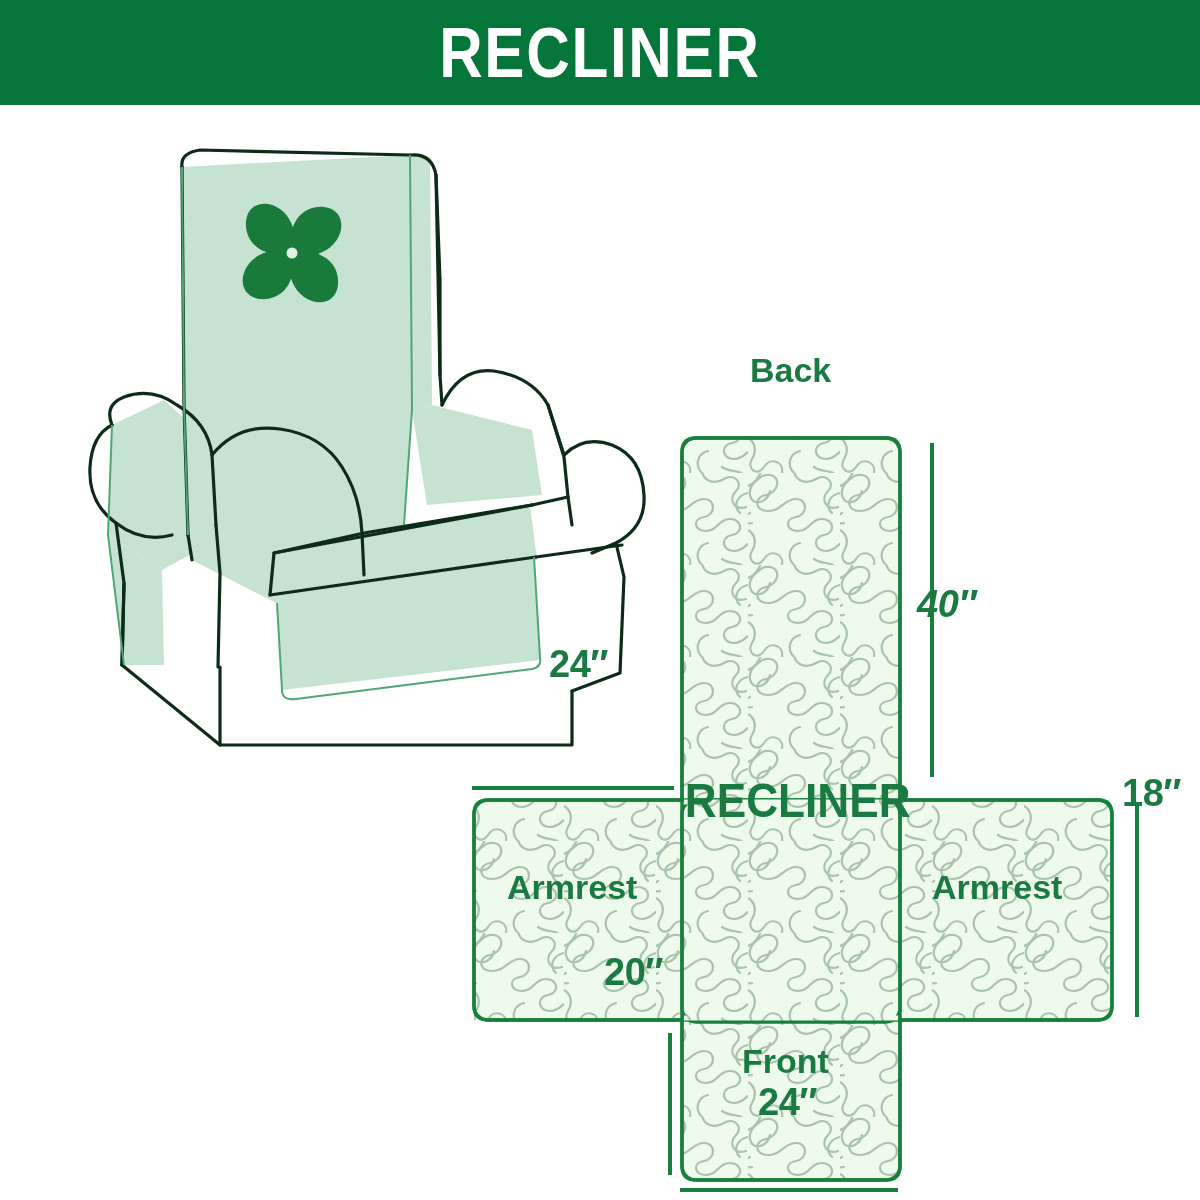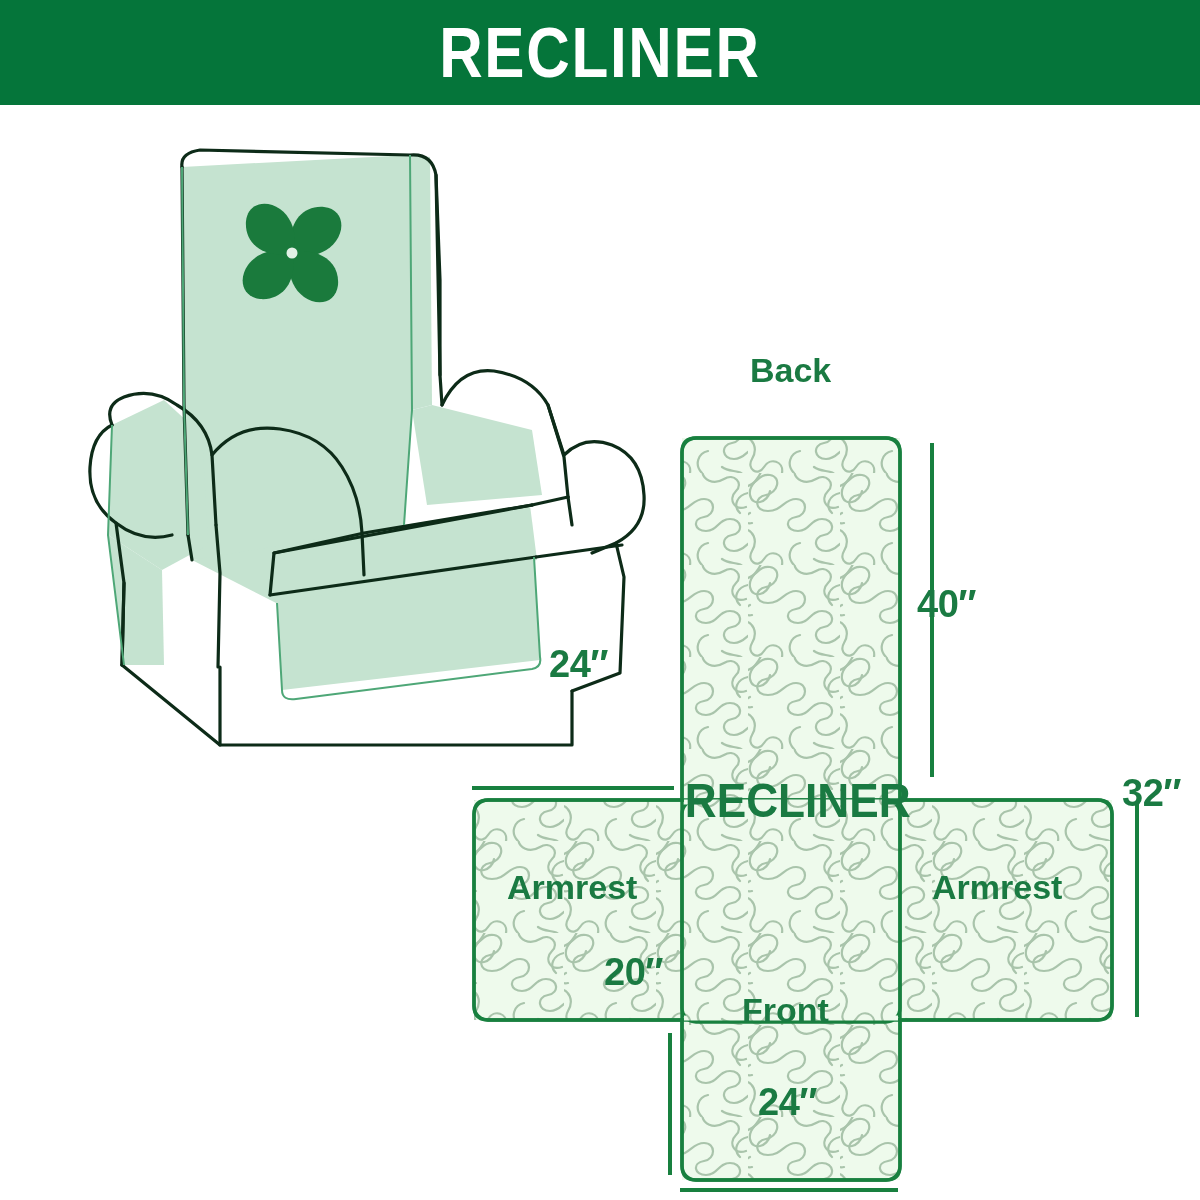--- a/index.html
+++ b/index.html
@@ -73,25 +73,25 @@
   }
   .centerword {
     font-family: "Liberation Sans Narrow", "Liberation Sans", sans-serif;
     font-size: 48px;
     letter-spacing: 0px;
     transform: scaleX(0.92);
   }
 
   
   #lbl-back      { left: 738px; top: 248px; }
-  #lbl-front     { left: 730px; top: 888px; }
+  #lbl-front     { left: 730px; top: 939px; }
   #lbl-armrest-l { left: 495px; top: 765px; }
   #lbl-armrest-r { left: 920px; top: 765px; }
   #lbl-recliner  { left: 663px; top: 672px; }
-  #dim-40        { left: 905px; top: 480px; }
+  #dim-40        { left: 905px; top: 480px; font-style: italic; }
   #dim-23        { left: 1110px; top: 669px; }
   #dim-19        { left: 592px; top: 848px; }
   #dim-24-top    { left: 537px; top: 540px; }
   #dim-24-bottom { left: 746px; top: 978px; }
 </style>
 </head>
 <body>
 
 <div id="header-banner">
   <div id="header-title">RECLINER</div>
@@ -251,18 +251,18 @@
 
   <div class="layer">
     <div class="lbl part" id="lbl-back">Back</div>
     <div class="lbl centerword" id="lbl-recliner">RECLINER</div>
     <div class="lbl part" id="lbl-armrest-l">Armrest</div>
     <div class="lbl part" id="lbl-armrest-r">Armrest</div>
     <div class="lbl part" id="lbl-front">Front</div>
 
     <div class="lbl dim" id="dim-40">40″</div>
     <div class="lbl dim" id="dim-24-top">24″</div>
-    <div class="lbl dim" id="dim-23">32″</div>
+    <div class="lbl dim" id="dim-23">18″</div>
     <div class="lbl dim" id="dim-19">20″</div>
     <div class="lbl dim" id="dim-24-bottom">24″</div>
   </div>
 
 </div>
 
 </body></html>

